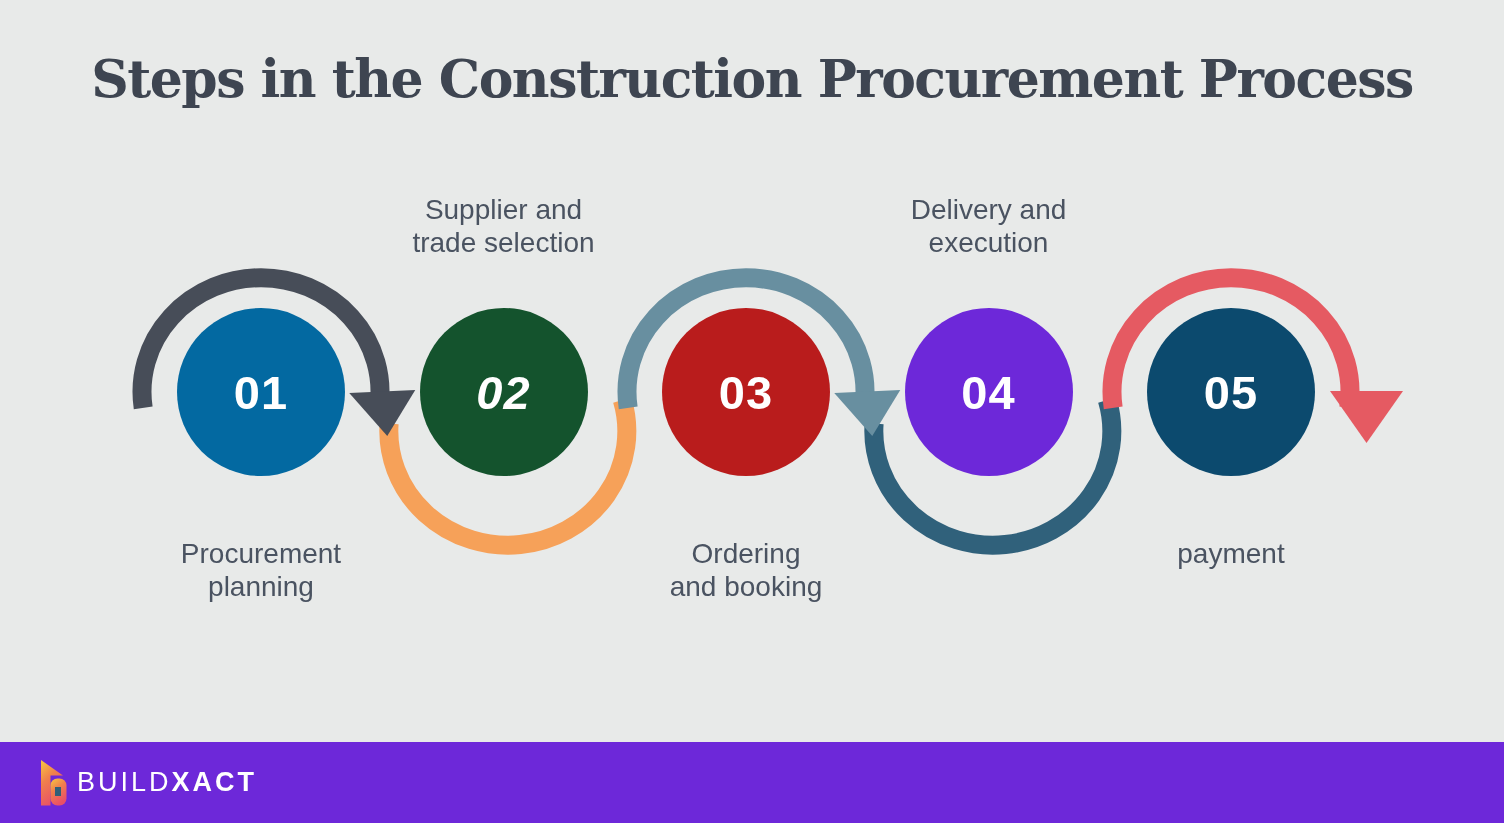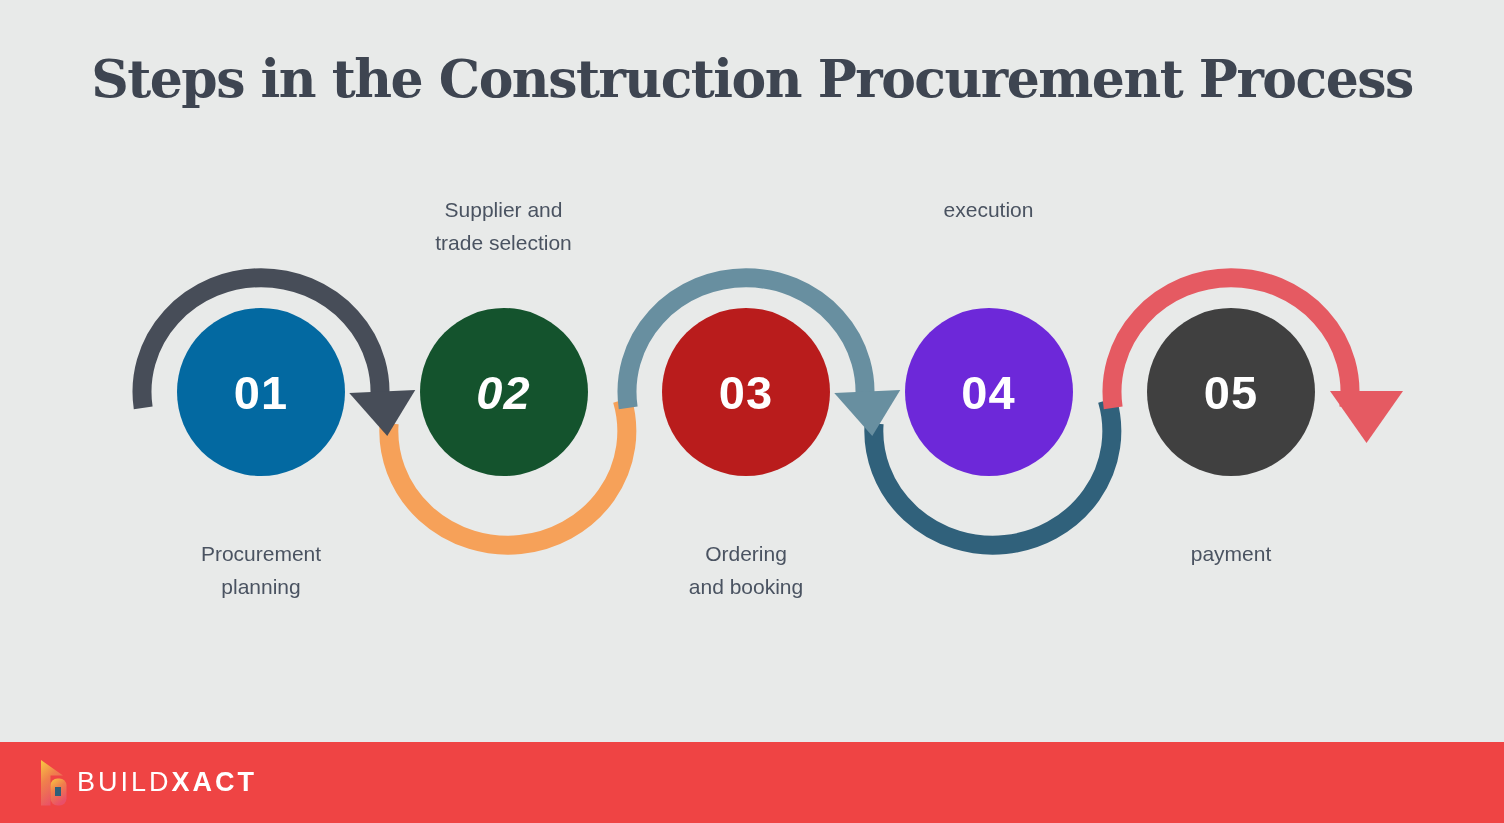--- a/index.html
+++ b/index.html
@@ -19,21 +19,21 @@
   #flow-svg{position:absolute;left:0;top:0;width:1504px;height:823px;}
   .step-circle{
     position:absolute;width:168px;height:168px;border-radius:50%;
     display:flex;align-items:center;justify-content:center;
   }
   .step-number{
     color:#FFFFFF;font-size:47px;font-weight:700;letter-spacing:1px;
   }
   .step-label{
     position:absolute;width:360px;text-align:center;
-    font-size:21px;line-height:33px;color:#4A5361;
+    font-size:28px;line-height:33px;color:#4A5361;
   }
   .footer-bar{
     position:absolute;left:0;top:742px;width:1504px;height:81px;
     display:flex;align-items:center;
   }
   .logo{display:flex;align-items:center;margin-left:38px;}
   .logo-mark{display:block;margin-right:9px;}
   .logo-text{color:#FFFFFF;font-size:27px;letter-spacing:3px;line-height:1;}
   .logo-text .light{font-weight:400;}
   .logo-text .bold{font-weight:700;}
@@ -75,31 +75,32 @@
         <span class="step-number" style="color: rgb(255, 255, 255);">03</span>
       </div>
       <div class="step-label" style="left: 566px; top: 537px; color: rgb(74, 83, 97);">
         <div>Ordering</div>
         <div>and booking</div>
       </div>
       <div class="step-circle" style="left: 904.5px; top: 308px; background: #6d28d9;">
         <span class="step-number" style="color: rgb(255, 255, 255);">04</span>
       </div>
       <div class="step-label" style="left: 808.5px; top: 193px; color: rgb(74, 83, 97);">
+        <div>Delivery and</div>
         <div>execution</div>
       </div>
-      <div class="step-circle" style="left: 1147px; top: 308px; background: #404040;">
+      <div class="step-circle" style="left: 1147px; top: 308px; background: #0c4a6e;">
         <span class="step-number" style="color: rgb(255, 255, 255);">05</span>
       </div>
       <div class="step-label" style="left: 1051px; top: 537px; color: rgb(74, 83, 97);">
         <div>payment</div>
       </div>
     </div>
 
-  <div class="footer-bar" style="background: #ef4444;">
+  <div class="footer-bar" style="background: #6d28d9;">
     <div class="logo">
       <svg class="logo-mark" width="30" height="47" viewBox="0 0 30 47" xmlns="http://www.w3.org/2000/svg">
         <defs>
           <linearGradient id="bGrad" x1="0" y1="0" x2="0.45" y2="1">
             <stop id="bg-stop-0" offset="0" stop-color="#F9C941"></stop>
             <stop id="bg-stop-1" offset="0.45" stop-color="#F0804C"></stop>
             <stop id="bg-stop-2" offset="1" stop-color="#E94F68"></stop>
           </linearGradient>
         </defs>
         <path d="M3 1 L25 16.5 L12.5 16.5 L12.5 46.5 L3 46.5 Z" fill="url(#bGrad)"></path>

